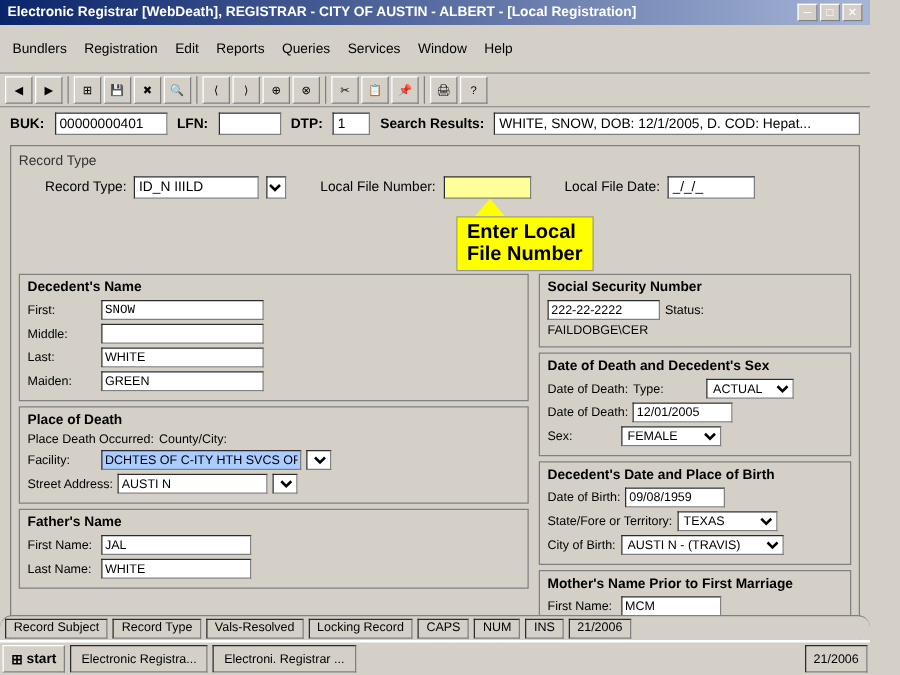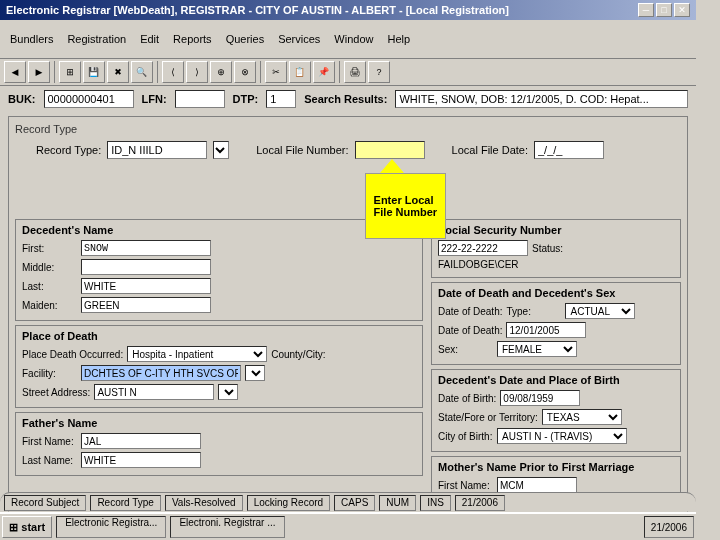--- a/index.html
+++ b/index.html
@@ -163,22 +163,22 @@
       margin-bottom: 4px;
     }
     .inner-title {
       font-size: 11px;
       font-weight: bold;
       margin-bottom: 4px;
     }
     .tooltip-box {
       background: #ffff00;
       border: 1px solid #999;
-      padding: 20px 8px;
-      font-size: 11px;
+      padding: 3px 8px;
+      font-size: 16px;
       font-weight: bold;
       color: #000;
       white-space: nowrap;
       z-index: 10;
     }
 
     
     .status-bar {
       position: absolute;
       bottom: 28px;
@@ -226,20 +226,21 @@
       align-items: center;
       cursor: pointer;
     }
     .taskbar-item {
       height: 22px;
       background: #d4d0c8;
       border: 1px inset #808080;
       padding: 0 8px;
       font-size: 10px;
       display: flex;
+      align-items: center;
       cursor: pointer;
       min-width: 100px;
     }
     .taskbar-clock {
       margin-left: auto;
       border: 1px inset #808080;
       padding: 0 6px;
       height: 22px;
       display: flex;
       align-items: center;
@@ -372,21 +373,20 @@
             <div class="field-group">
               <span class="lbl">Maiden:</span>
               <input class="inp" style="width: 130px;" value="GREEN">
             </div>
           </div>
 
           <div class="inner-section">
             <div class="inner-title">Place of Death</div>
             <div class="field-group">
               <span class="lbl">Place Death Occurred:</span>
-              <select class="sel" style="width:140px;"><option>Hospita - Inpatient</option></select>
               <span class="lbl">County/City:</span>
             </div>
             <div class="field-group">
               <span class="lbl">Facility:</span>
               <input class="inp inp-blue" style="width: 160px;" value="DCHTES OF C-ITY HTH SVCS OF AUSTI">
               <select class="sel" style="width:20px;"></select>
             </div>
             <div class="field-group">
               <span class="lbl">Street Address:</span>
               <input class="inp" style="width: 120px;" value="AUSTI N">

